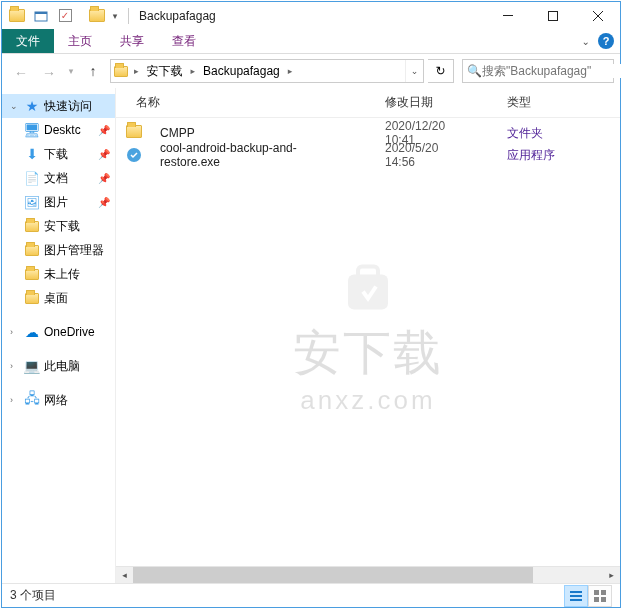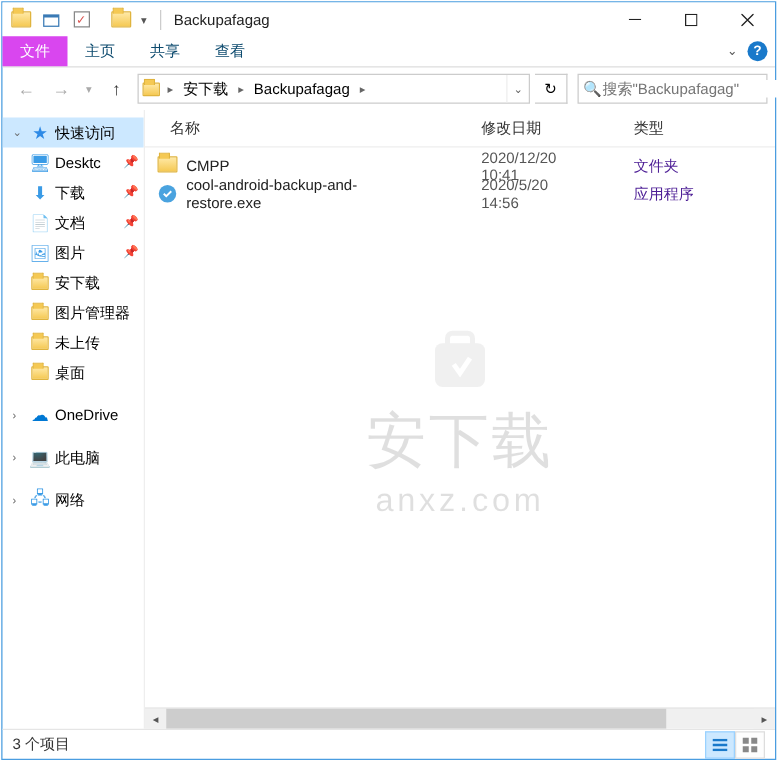--- a/index.html
+++ b/index.html
@@ -8,22 +8,22 @@
 .window { border: 1px solid #4a9de0; width: 620px; height: 607px; margin: 1px; display: flex; flex-direction: column; background: #fff; }
 
 .titlebar { height: 27px; display: flex; align-items: center; background: #fff; }
 .qat { display: flex; align-items: center; padding: 0 4px; gap: 2px; }
 .qat-item { width: 22px; height: 22px; display: flex; align-items: center; justify-content: center; }
 .title-text { flex: 1; font-size: 12px; color: #222; padding-left: 6px; }
 .win-controls { display: flex; }
 .win-btn { width: 45px; height: 27px; display: flex; align-items: center; justify-content: center; font-size: 10px; color: #333; }
 
 .ribbon-tabs { height: 25px; display: flex; align-items: stretch; border-bottom: 1px solid #ddd; }
-.tab { padding: 0 14px; font-size: 12px; display: flex; align-items: center; color: #0c4a6e; }
-.tab-file { background: #d946ef; color: #fff; }
+.tab { padding: 0 14px; font-size: 12px; display: flex; align-items: center; color: #701a75; }
+.tab-file { background: #0f766e; color: #fff; }
 .tab-active { }
 .ribbon-spacer { flex: 1; }
 .ribbon-right { display: flex; align-items: center; padding-right: 6px; gap: 8px; }
 .help-icon { width: 16px; height: 16px; border-radius: 50%; background: #1979ca; color: #fff; display: flex; align-items: center; justify-content: center; font-size: 11px; font-weight: bold; }
 .chevron { font-size: 10px; color: #555; }
 
 .navbar { height: 34px; display: flex; align-items: center; padding: 4px 6px; gap: 4px; }
 .nav-arrows { display: flex; align-items: center; gap: 2px; }
 .nav-arrow { width: 26px; height: 26px; display: flex; align-items: center; justify-content: center; color: #aaa; font-size: 14px; }
 .nav-arrow.enabled { color: #333; }
@@ -51,21 +51,21 @@
 
 .filepane { flex: 1; display: flex; flex-direction: column; position: relative; }
 .columns { height: 30px; display: flex; align-items: center; border-bottom: 1px solid #eee; font-size: 12px; color: #333; }
 .col { padding: 0 20px; }
 .col-name { width: 249px; }
 .col-date { width: 122px; }
 .col-type { flex: 1; }
 
 .files { flex: 1; padding-top: 4px; }
 .file-row { height: 22px; display: flex; align-items: center; font-size: 12px; color: #222; }
-.file-row .col-name { display: flex; align-items: center; gap: 7px; padding-left: 10px; }
+.file-row .col-name { display: flex; align-items: center; gap: 18px; padding-left: 10px; }
 .file-icon { width: 16px; height: 16px; flex-shrink: 0; }
 .file-row .col-date { color: #555; }
 .file-row .col-type { color: #4c1d95; }
 
 .watermark { position: absolute; top: 50%; left: 50%; transform: translate(-50%, -50%); opacity: 0.12; font-size: 48px; color: #000; text-align: center; pointer-events: none; font-weight: 300; letter-spacing: 2px; }
 .watermark .sub { font-size: 26px; display: block; letter-spacing: 3px; }
 
 .hscroll { height: 17px; background: #f0f0f0; border-top: 1px solid #e5e5e5; display: flex; align-items: center; }
 .hscroll-btn { width: 17px; height: 17px; display: flex; align-items: center; justify-content: center; font-size: 9px; color: #555; background: #f0f0f0; }
 .hscroll-track { flex: 1; height: 100%; position: relative; }

